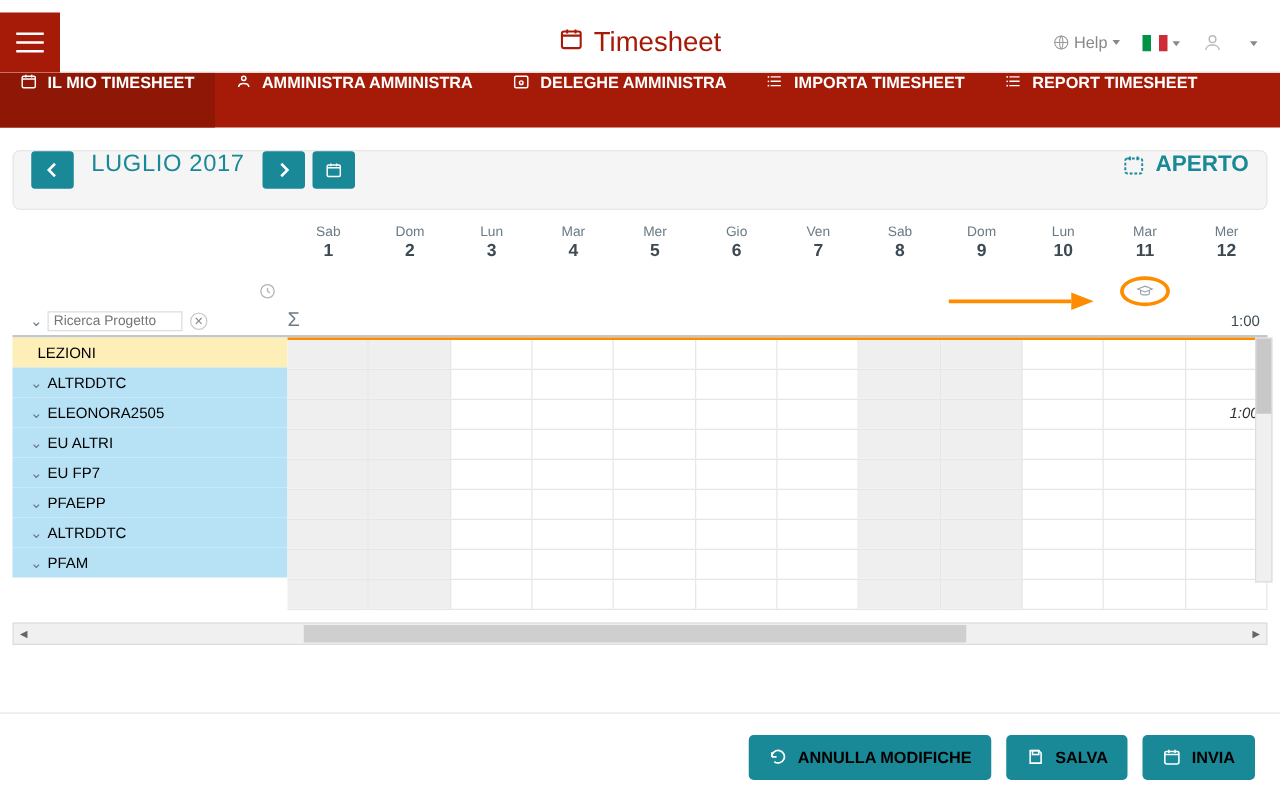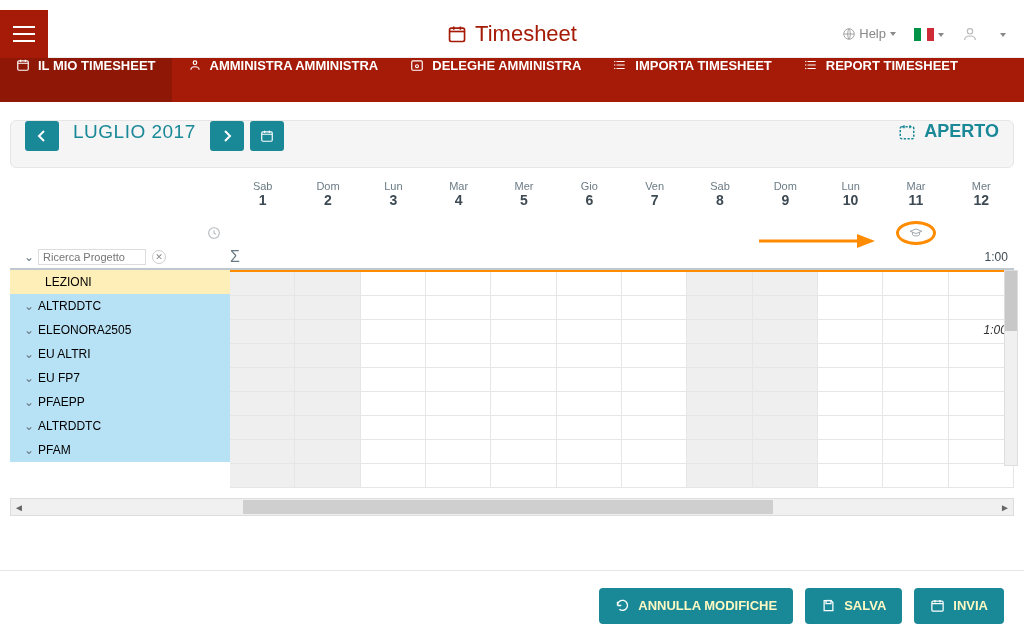--- a/index.html
+++ b/index.html
@@ -2,21 +2,21 @@
 <html><head>
 <meta charset="utf-8">
 <style>
 *{box-sizing:border-box;margin:0;padding:0;font-family:"Segoe UI",Arial,sans-serif}
 body{background:#fff;width:1024px;height:640px;overflow:hidden;position:relative}
 .topbar{height:48px;background:#fff;border-bottom:1px solid #eee;display:flex;align-items:center;position:relative;margin-top:10px}
 .hamburger{width:48px;height:48px;background:#a51b07;display:flex;align-items:center;justify-content:center;cursor:pointer}
 .hamburger div{width:22px;height:2px;background:#fff;position:relative}
 .hamburger div::before,.hamburger div::after{content:"";position:absolute;left:0;width:22px;height:2px;background:#fff}
 .hamburger div::before{top:-7px}.hamburger div::after{top:7px}
-.title-center{position:absolute;left:50%;transform:translateX(-50%);display:flex;align-items:center;color:#a51b07;font-size:22px}
+.title-center{position:absolute;left:50%;transform:translateX(-50%);display:flex;color:#a51b07;font-size:22px}
 .title-center svg{margin-right:8px}
 .top-right{margin-left:auto;display:flex;align-items:center;gap:18px;padding-right:18px;color:#888;font-size:13px}
 .flag{width:20px;height:13px;display:inline-block;background:linear-gradient(to right,#009246 33%,#fff 33% 66%,#ce2b37 66%);vertical-align:middle}
 .caret{display:inline-block;border-left:3px solid transparent;border-right:3px solid transparent;border-top:4px solid #888;vertical-align:middle;margin-left:4px}
 .tabs{height:44px;background:#a51b07;display:flex;align-items:stretch;padding-left:0}
 .tab{display:flex;align-items:flex-start;color:#fff;font-size:13px;font-weight:600;padding:0 16px;cursor:pointer;gap:8px}
 .tab.active{background:#8f1706}
 .datebar{margin:18px 10px 12px;background:#f5f5f5;border:1px solid #e6e6e6;border-radius:6px;height:48px;display:flex;align-items:flex-start;padding:0 14px}
 .navbtn{background:#198897;color:#fff;border:none;border-radius:3px;height:30px;width:34px;display:flex;align-items:center;justify-content:center;cursor:pointer}
 .month-label{color:#198897;font-size:19px;font-weight:500;margin:0 14px;letter-spacing:.5px}
@@ -36,34 +36,34 @@
 .sum-row{display:flex;height:24px;border-bottom:2px solid #bfc8ce;align-items:center}
 .sum-left{width:220px;display:flex;align-items:center;gap:6px;font-size:12px;color:#888;padding-left:14px}
 .sum-left input{border:1px solid #ddd;height:16px;width:108px;font-size:11px;padding:2px 4px;color:#999}
 .clear-x{color:#888;border:1px solid #ccc;border-radius:50%;width:14px;height:14px;display:flex;align-items:center;justify-content:center;font-size:9px;cursor:pointer}
 .sigma{margin-left:auto;margin-right:16px;color:#6b7b85}
 .sum-days{flex:1;display:flex}
 .sum-cell{flex:1;text-align:right;font-size:12px;color:#3d4a53;padding-right:6px}
 .grid-body{display:flex;position:relative}
 .projects{width:220px;flex-shrink:0}
 .prow{height:24px;display:flex;align-items:center;font-size:12px;padding-left:14px;gap:6px;position:relative}
-.prow.lesson{background:#feeeb8;padding-left:35px}
+.prow.lesson{background:#feeeb8;padding-left:20px}
 .prow.proj{background:#b7e1f4}
 .chev{display:inline-block;width:8px;color:#6b7b85}
 .gridcols{flex:1;display:flex;flex-direction:column;border-top:2px solid #ff8c00;position:relative}
 .grow{height:24px;display:flex;border-bottom:1px solid #e6e6e6}
 .gcell{flex:1;border-right:1px solid #e6e6e6;font-size:12px;font-style:italic;text-align:right;padding:3px 6px 0 0;color:#333}
 .gcell.gray{background:#efefef}
 .scrollbar-v{position:absolute;right:-4px;top:0;width:14px;height:196px;background:#f0f0f0;border:1px solid #ddd}
 .scrollbar-v .thumb{position:absolute;top:0;width:12px;height:60px;background:#c8c8c8}
 .bottom-scroll{height:18px;margin:4px 10px 0;background:#f0f0f0;border:1px solid #ddd;position:relative}
 .bottom-scroll .arrow{position:absolute;top:0;width:16px;height:16px;display:flex;align-items:center;justify-content:center;color:#666;font-size:10px}
 .bottom-scroll .thumb-h{position:absolute;left:232px;top:1px;height:14px;width:530px;background:#cfcfcf}
 .footer{position:absolute;left:0;right:0;bottom:0;height:70px;border-top:1px solid #e6e6e6;display:flex;align-items:center;justify-content:flex-end;gap:12px;padding-right:20px;background:#fff}
-.fbtn{background:#198897;color:#fef9c3;border:none;border-radius:4px;height:36px;padding:0 16px;display:flex;align-items:center;gap:8px;font-size:13px;font-weight:600;cursor:pointer}
+.fbtn{background:#198897;color:#000000;border:none;border-radius:4px;height:36px;padding:0 16px;display:flex;align-items:center;gap:8px;font-size:13px;font-weight:600;cursor:pointer}
 svg{display:block}
 </style>
 </head>
 <body>
 
 <div class="topbar">
   <div class="hamburger">
       <div></div>
     </div>
   <div class="title-center">

